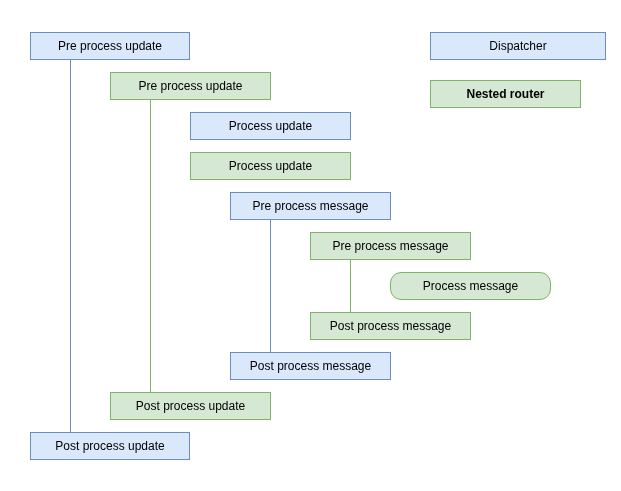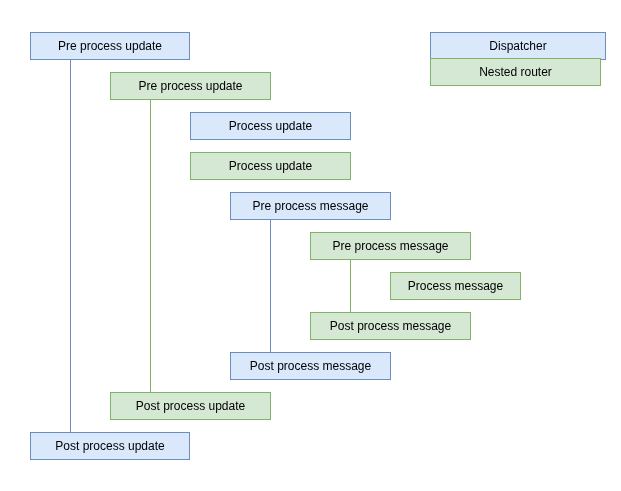--- a/index.html
+++ b/index.html
@@ -48,24 +48,24 @@
 </head>
 <body>
 
 <div id="canvas">
     <div class="connector blue" style="left: 70px; top: 60px; height: 372px;"></div>
     <div class="connector green" style="left: 150px; top: 100px; height: 292px;"></div>
     <div class="connector blue" style="left: 270px; top: 220px; height: 132px;"></div>
     <div class="connector green" style="left: 350px; top: 260px; height: 52px;"></div>
     <div class="node blue" style="left: 30px; top: 32px; width: 160px; height: 28px;">Pre process update</div>
     <div class="node blue" style="left: 430px; top: 32px; width: 176px; height: 28px;">Dispatcher</div>
-    <div class="node green" style="left: 430px; top: 58px; width: 171px; height: 28px;">Nested router</div>
+    <div class="node green" style="left: 430px; top: 80px; width: 151px; height: 28px; font-weight: bold;">Nested router</div>
     <div class="node green" style="left: 110px; top: 72px; width: 161px; height: 28px;">Pre process update</div>
     <div class="node blue" style="left: 190px; top: 112px; width: 161px; height: 28px;">Process update</div>
     <div class="node green" style="left: 190px; top: 152px; width: 161px; height: 28px;">Process update</div>
     <div class="node blue" style="left: 230px; top: 192px; width: 161px; height: 28px;">Pre process message</div>
     <div class="node green" style="left: 310px; top: 232px; width: 161px; height: 28px;">Pre process message</div>
-    <div class="node green" style="left: 390px; top: 272px; width: 131px; height: 28px;">Process message</div>
+    <div class="node green" style="left: 390px; top: 272px; width: 161px; height: 28px; border-radius: 11px;">Process message</div>
     <div class="node green" style="left: 310px; top: 312px; width: 161px; height: 28px;">Post process message</div>
     <div class="node blue" style="left: 230px; top: 352px; width: 161px; height: 28px;">Post process message</div>
     <div class="node green" style="left: 110px; top: 392px; width: 161px; height: 28px;">Post process update</div>
     <div class="node blue" style="left: 30px; top: 432px; width: 160px; height: 28px;">Post process update</div>
   </div>
 
 </body></html>

